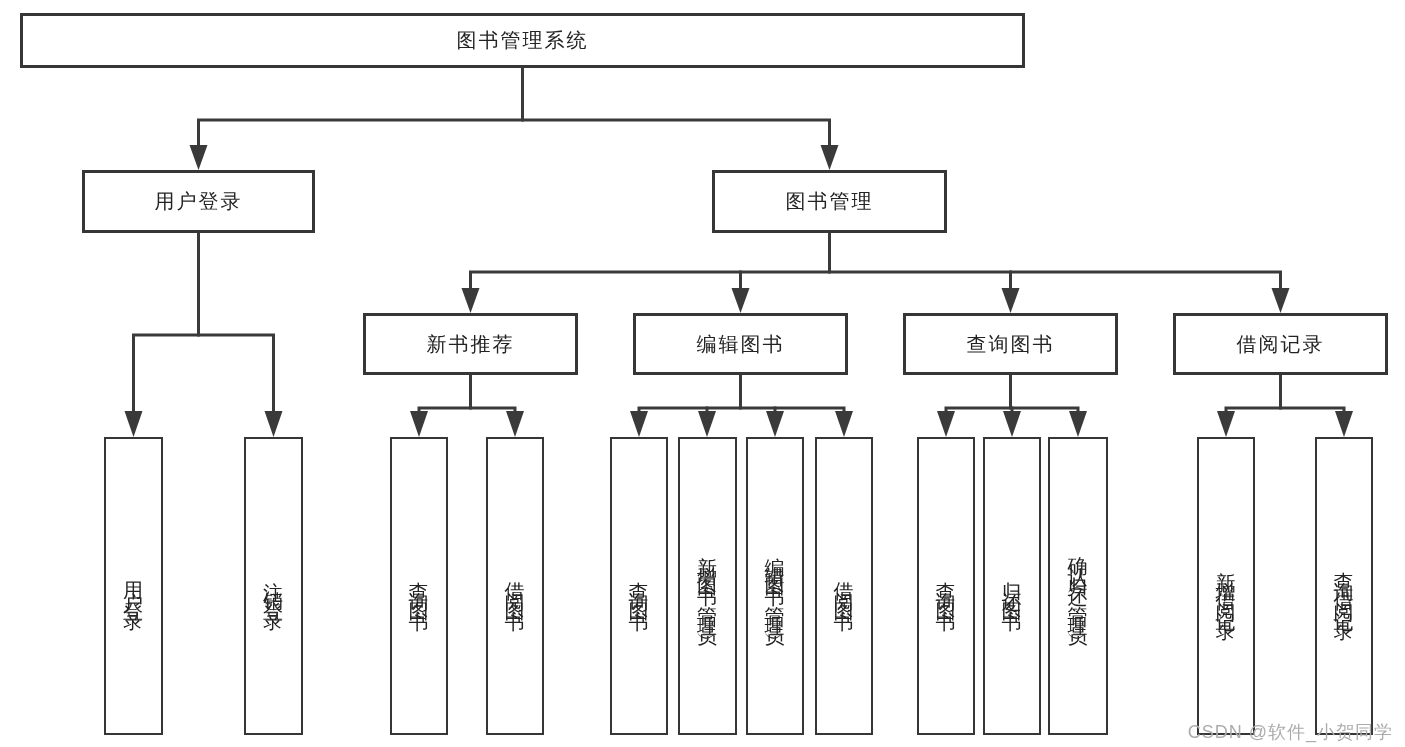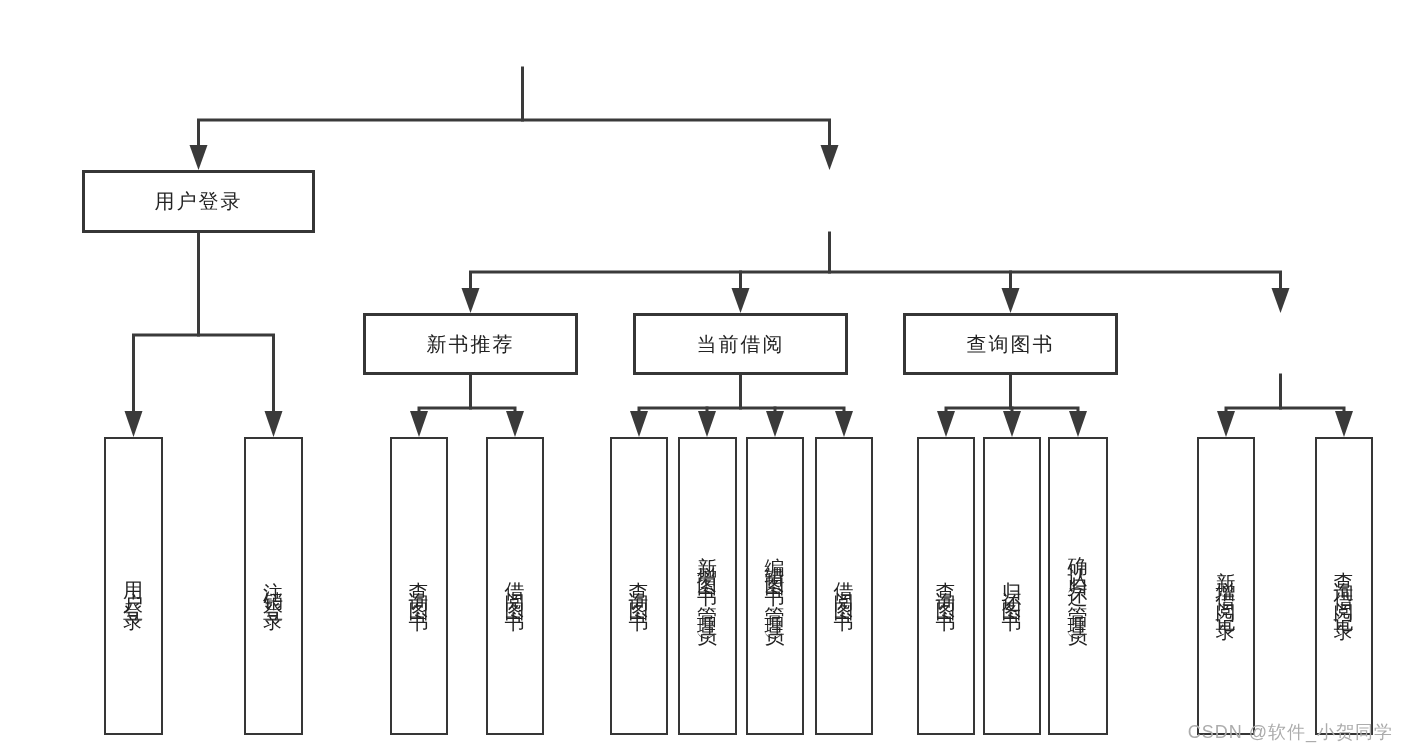--- a/index.html
+++ b/index.html
@@ -90,26 +90,29 @@
       <polygon points="766,411 784,411 775,437"></polygon>
       <polygon points="835,411 853,411 844,437"></polygon>
       <polygon points="937,411 955,411 946,437"></polygon>
       <polygon points="1003,411 1021,411 1012,437"></polygon>
       <polygon points="1069,411 1087,411 1078,437"></polygon>
       <polygon points="1217,411 1235,411 1226,437"></polygon>
       <polygon points="1335,411 1353,411 1344,437"></polygon>
     </g>
   </svg>
 
+  <div class="node h" style="left:20px;top:13px;width:1005px;height:55px;">图书管理系统</div>
 
   <div class="node h" style="left:82px;top:170px;width:233px;height:63px;">用户登录</div>
+  <div class="node h" style="left:712px;top:170px;width:235px;height:63px;">图书管理</div>
 
   <div class="node h" style="left:363px;top:313px;width:215px;height:62px;">新书推荐</div>
-  <div class="node h" style="left:633px;top:313px;width:215px;height:62px;">当前借阅</div>
+  <div class="node h" style="left:633px;top:313px;width:215px;height:62px;">编辑图书</div>
   <div class="node h" style="left:903px;top:313px;width:215px;height:62px;">查询图书</div>
+  <div class="node h" style="left:1173px;top:313px;width:215px;height:62px;">借阅记录</div>
 
   <div class="node leaf" style="left:104px;top:437px;width:59px;height:298px;">
     <span class="vtext">用户登录</span>
   </div>
   <div class="node leaf" style="left:244px;top:437px;width:59px;height:298px;">
     <span class="vtext">注销登录</span>
   </div>
 
   <div class="node leaf" style="left:390px;top:437px;width:58px;height:298px;">
     <span class="vtext">查询图书</span>

